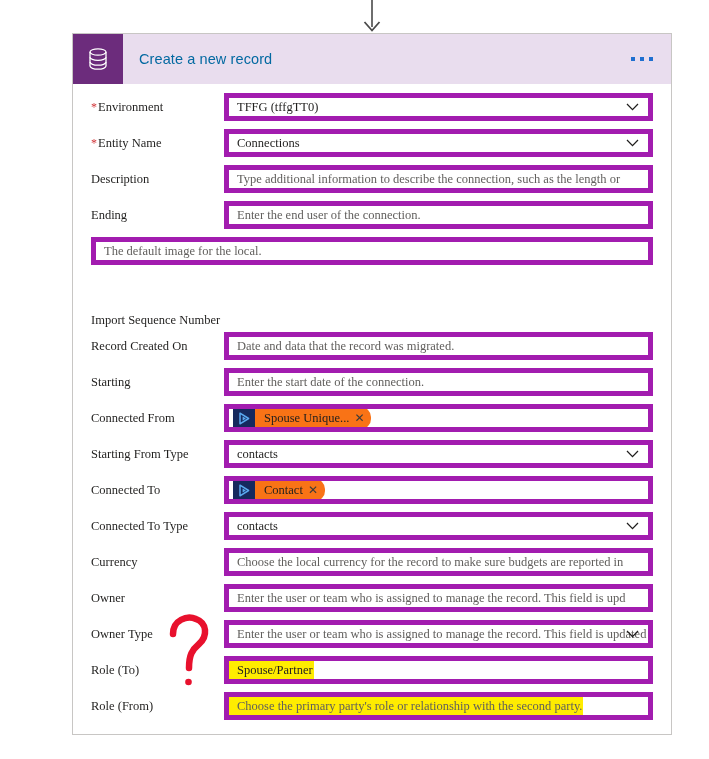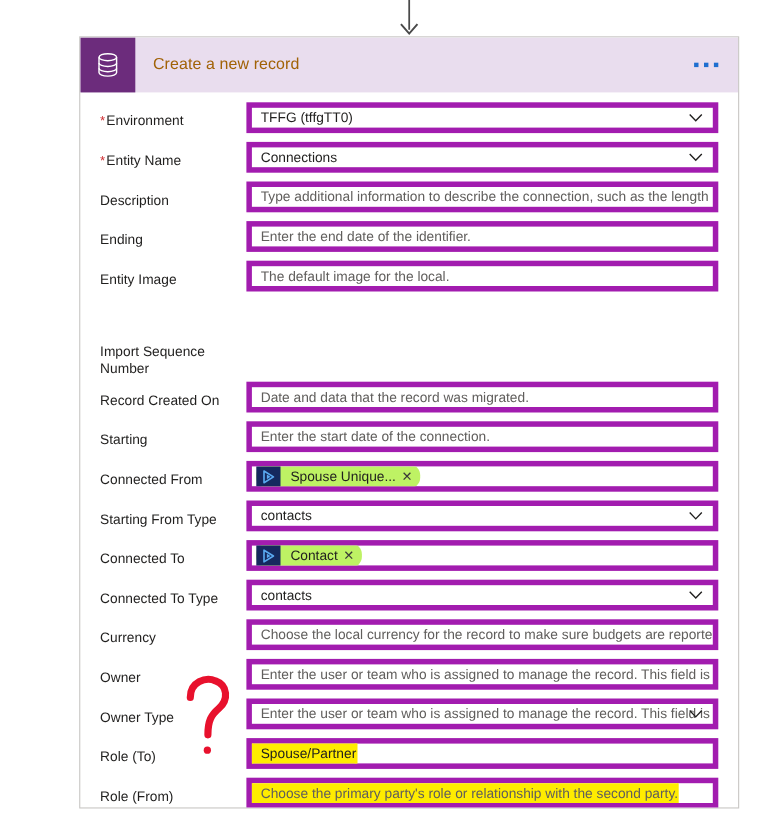--- a/index.html
+++ b/index.html
@@ -54,21 +54,21 @@
     height: 50px;
     background: #6c2c7c;
     flex: 0 0 50px;
     display: flex;
     align-items: center;
     justify-content: center;
   }
   .header-title {
     margin-left: 16px;
     font-size: 14.5px;
-    color: #a16207;
+    color: #0369a1;
     letter-spacing: .1px;
     text-align: center;
   }
   .header-ellipsis {
     position: absolute;
     right: 14px;
     top: 50%;
     transform: translateY(-50%);
     display: flex;
     gap: 5px;
@@ -81,23 +81,24 @@
     background: #1f6fd0;
   }
 
   
   .card-body {
     padding: 9px 18px 0 18px;
   }
 
   .row {
     display: flex;
-    align-items: center;
+    align-items: flex-start;
     margin-bottom: 8px;
     position: relative;
+    font-family: Liberation Serif, serif;
   }
   .row.tight { margin-bottom: 4px; margin-top: 41px; }
 
   .label {
     width: 133px;
     flex: 0 0 133px;
     font-size: 12.5px;
     color: #201f1e;
     line-height: 15px;
     padding-top: 7px;
@@ -144,21 +145,21 @@
     height: 9px;
     pointer-events: none;
   }
 
   
   .chip {
     display: inline-flex;
     align-items: center;
     height: 22px;
     margin-left: 4px;
-    background: #bef264;
+    background: #f97316;
     max-width: 96%;
     border-radius: 10px;
   }
   .chip-icon {
     width: 22px; height: 22px;
     background: #15295e;
     flex: 0 0 22px;
     display: flex;
     align-items: center;
     justify-content: center;
@@ -237,25 +238,24 @@
         </div>
         <div class="row">
           <div class="label"><span>Description</span></div>
           <div class="control">
             <span class="text">Type additional information to describe the connection, such as the length or</span>
           </div>
         </div>
         <div class="row">
           <div class="label"><span>Ending</span></div>
           <div class="control">
-            <span class="text">Enter the end date of the identifier.</span>
-          </div>
-        </div>
-        <div class="row">
-          <div class="label"><span>Entity Image</span></div>
+            <span class="text">Enter the end user of the connection.</span>
+          </div>
+        </div>
+        <div class="row">
           <div class="control">
             <span class="text">The default image for the local.</span>
           </div>
         </div>
         <div class="row tight">
           <div class="label"><span>Import Sequence Number</span></div>
         </div>
         <div class="row">
           <div class="label"><span>Record Created On</span></div>
           <div class="control">

